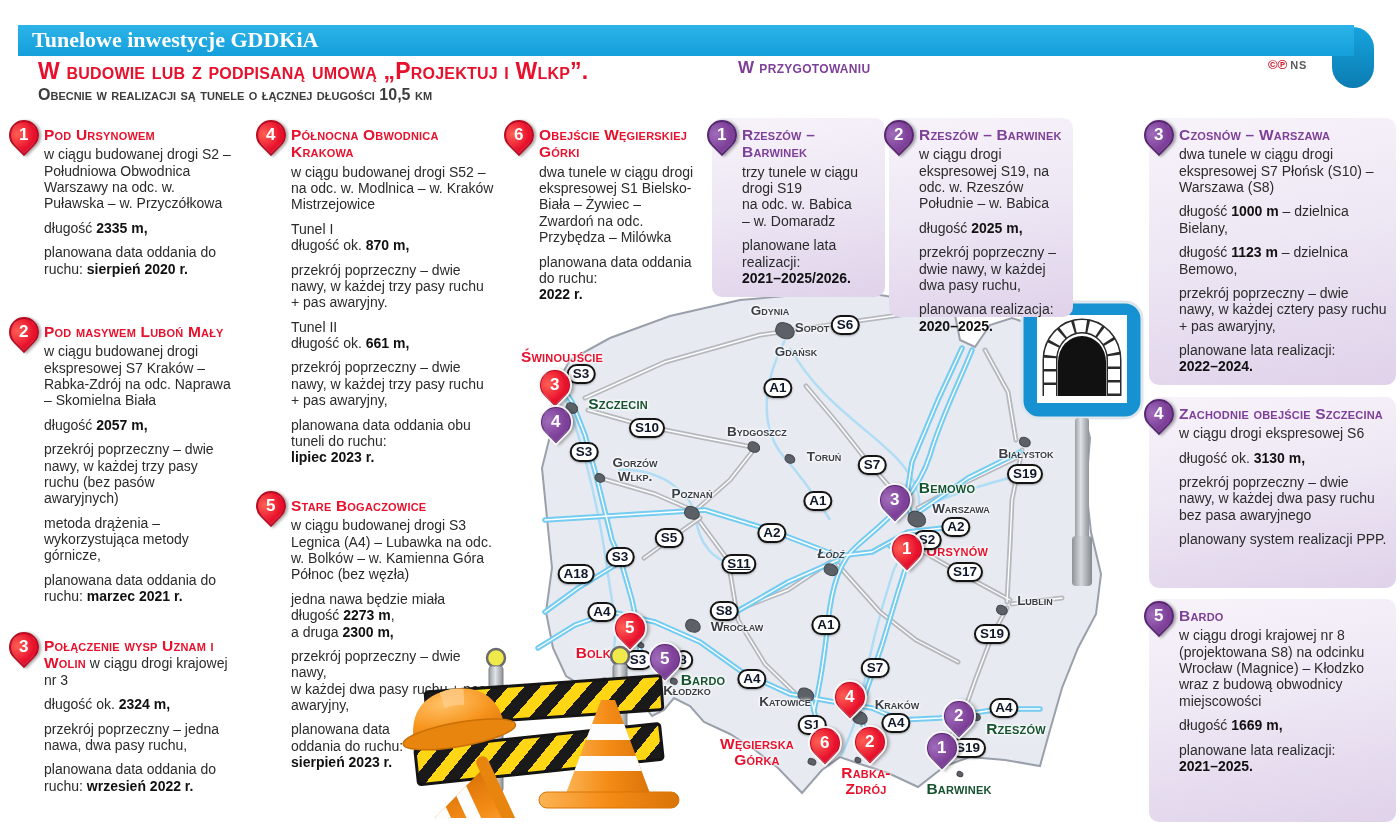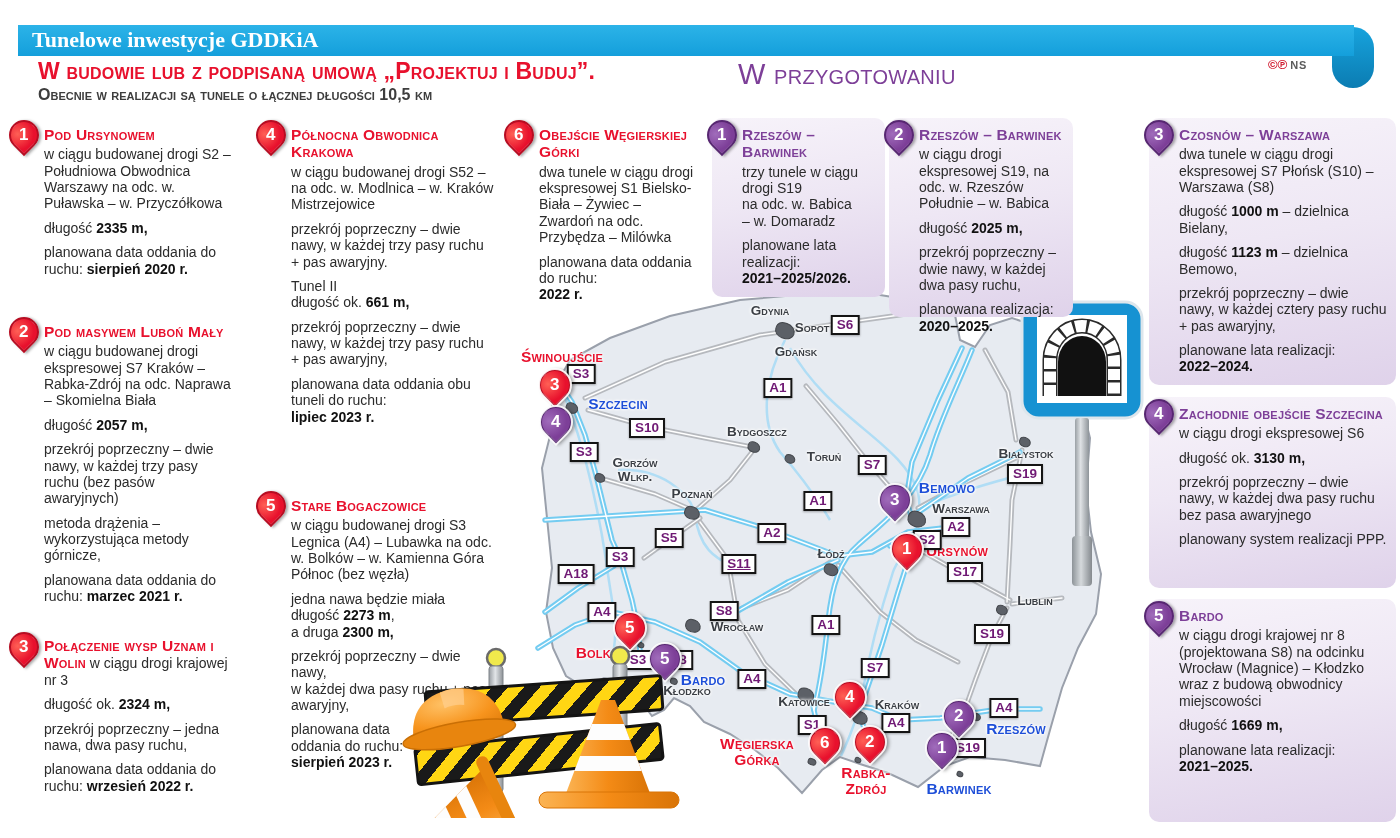--- a/index.html
+++ b/index.html
@@ -11,21 +11,21 @@
     background:linear-gradient(180deg,#2cb3e8,#149fdb); color:#fff;
     font-family:"Liberation Serif", serif; font-weight:bold; font-size:22px;
     line-height:30px; padding-left:14px; z-index:6; }
   .banner-tail { position:absolute; left:1332px; top:27px; width:42px; height:61px;
     background:linear-gradient(180deg,#17a3dd,#0b7cb2);
     border-radius:0 21px 21px 21px; z-index:5; }
   .hdr-red { position:absolute; left:38px; top:58px; font-size:23px; font-weight:bold;
     font-variant:small-caps; color:#e8112d; z-index:6; letter-spacing:.2px; }
   .hdr-sub { position:absolute; left:38px; top:86px; font-size:16px; font-weight:600;
     font-variant:small-caps; color:#3d3d3d; z-index:6; }
-  .hdr-purple { position:absolute; left:738px; top:58px; font-size:29px; font-weight:normal;
+  .hdr-purple { position:absolute; left:738px; top:58px; font-size:17px; font-weight:bold;
     font-variant:small-caps; color:#7d3f98; z-index:6; letter-spacing:.3px; }
   .credits { position:absolute; left:1268px; top:57px; z-index:6; font-size:13px;
     color:#cf1126; font-weight:bold; }
   .credits .ns { color:#5b5b5b; font-size:11px; letter-spacing:1px; margin-left:3px; }
 
   
   .panel { position:absolute; border-radius:10px; padding:7px 8px 6px 30px;
     overflow:hidden; z-index:3; }
   .panel.red { background:linear-gradient(160deg,#fdf6f0 0%,#fcead e0 0%,#fceade 55%,#fadcc9 100%); }
   .panel.purple { background:linear-gradient(170deg,#f7f3fa 0%,#eee7f4 45%,#dfd2ea 100%); }
@@ -67,24 +67,24 @@
   #map-overlays { position:absolute; left:0; top:0; width:1260px; height:838px; z-index:2; pointer-events:none; }
   .city-dot { position:absolute; background:#5c6067; border:1px solid #43464b;
     border-radius:42% 58% 50% 50%; transform:translate(-50%,-50%) rotate(18deg); }
   .city-label { position:absolute; transform:translate(-50%,-50%); font-variant:small-caps;
     font-weight:bold; font-size:13.5px; color:#3a3e44; white-space:pre; text-align:center;
     line-height:1.05; text-shadow:0 0 3px #fff,0 0 3px #fff,0 0 4px #fff; }
   .place-label { position:absolute; transform:translate(-50%,-50%); font-variant:small-caps;
     font-weight:bold; font-size:15.5px; white-space:pre; text-align:center; line-height:1.02;
     text-shadow:0 0 3px #fff,0 0 3px #fff,0 0 4px #fff; letter-spacing:.2px; }
   .place-label.red { color:#e8112d; }
-  .place-label.purple { color:#1d4ed8; }
+  .place-label.purple { color:#14532d; }
   .road-badge { position:absolute; transform:translate(-50%,-50%); background:#fff;
-    border:2.5px solid #141414; border-radius:0; padding:0 4px; font-weight:bold;
-    font-size:13.5px; line-height:16px; color:#701a75; box-shadow:0 1px 2px rgba(0,0,0,.3);
+    border:2.5px solid #141414; border-radius:10px; padding:0 4px; font-weight:bold;
+    font-size:13.5px; line-height:16px; color:#0f172a; box-shadow:0 1px 2px rgba(0,0,0,.3);
     z-index:3; white-space:nowrap; }
 
   
   .outline { fill:#e7ebf1; stroke:#9aa0ab; stroke-width:2; }
   .river { fill:none; stroke:#aadcf5; stroke-width:2.5; opacity:.9; }
   .road-blue-lo { fill:none; stroke:#74ccf1; stroke-width:5.5; stroke-linecap:round; stroke-linejoin:round; }
   .road-gray-lo { fill:none; stroke:#b6b9be; stroke-width:5; stroke-linecap:round; stroke-linejoin:round; }
   .road-core { fill:none; stroke:#ffffff; stroke-width:1.4; stroke-linecap:round; stroke-linejoin:round; }
 
   
@@ -102,21 +102,21 @@
 
 <div id="canvas">
 
   <div class="banner-tail"></div>
   <header class="banner">
     <span>Tunelowe inwestycje GDDKiA</span>
   </header>
   <div class="credits">
     <span>©℗</span><span class="ns">NS</span>
   </div>
-  <h1 class="hdr-red">W budowie lub z podpisaną umową „Projektuj i Buduj”.</h1>
+  <h1 class="hdr-red">W budowie lub z podpisaną umową „Projektuj i Wlkp”.</h1>
   <div class="hdr-sub">Obecnie w realizacji są tunele o łącznej długości 10,5 km</div>
   <h2 class="hdr-purple">W przygotowaniu</h2>
 
   <svg id="map-svg" width="1400" height="838" viewBox="0 0 1400 838">
     <defs>
       <path id="rb1" d="M972,350 C958,385 940,420 930,455 C916,500 880,525 858,545 C840,560 832,585 828,622 C824,660 820,685 814,710"></path>
       <path id="rb2" d="M545,520 L640,514 705,510 770,530 838,556 872,552 908,532 952,527"></path>
       <path id="rb3" d="M538,648 L575,625 612,612 655,622 700,642 742,672 790,694 840,703 872,708 900,720 940,718 1000,709 1040,709"></path>
       <path id="rb4" d="M556,378 L572,402 585,435 596,475 612,540 620,558 632,600 638,628 641,662"></path>
       <path id="rb5" d="M962,348 L938,400 912,462 906,500 912,518"></path>
@@ -222,33 +222,33 @@
       <div class="city-label" style="left: 796px; top: 352px;">Gdańsk</div>
       <div class="city-dot" style="left: 754px; top: 447px; width: 13px; height: 10.66px;"></div>
       <div class="city-label" style="left: 757px; top: 432px;">Bydgoszcz</div>
       <div class="city-dot" style="left: 790px; top: 459px; width: 11px; height: 9.02px;"></div>
       <div class="city-label" style="left: 824px; top: 457px;">Toruń</div>
       <div class="city-dot" style="left: 600px; top: 478px; width: 11px; height: 9.02px;"></div>
       <div class="city-label" style="left: 635px; top: 470px;">Gorzów<br>Wlkp.</div>
       <div class="city-dot" style="left: 692px; top: 513px; width: 16px; height: 13.12px;"></div>
       <div class="city-label" style="left: 692px; top: 494px;">Poznań</div>
       <div class="city-dot" style="left: 831px; top: 570px; width: 15px; height: 12.3px;"></div>
-      <div class="city-label" style="left: 831px; top: 554px;">Łódź</div>
+      <div class="city-label" style="left: 831px; top: 554px; font-style: italic;">Łódź</div>
       <div class="city-dot" style="left: 917px; top: 519px; width: 19px; height: 15.58px;"></div>
       <div class="city-label" style="left: 961px; top: 509px;">Warszawa</div>
       <div class="city-dot" style="left: 1025px; top: 442px; width: 12px; height: 9.84px;"></div>
       <div class="city-label" style="left: 1026px; top: 454px;">Białystok</div>
       <div class="city-dot" style="left: 1002px; top: 610px; width: 12px; height: 9.84px;"></div>
       <div class="city-label" style="left: 1035px; top: 601px;">Lublin</div>
       <div class="city-dot" style="left: 693px; top: 626px; width: 16px; height: 13.12px;"></div>
       <div class="city-label" style="left: 737px; top: 627px;">Wrocław</div>
       <div class="city-dot" style="left: 674px; top: 681px; width: 8px; height: 6.56px;"></div>
       <div class="city-label" style="left: 687px; top: 691px;">Kłodzko</div>
       <div class="city-dot" style="left: 806px; top: 695px; width: 17px; height: 13.94px;"></div>
-      <div class="city-label" style="left: 804px; top: 702px;">Katowice</div>
+      <div class="city-label" style="left: 785px; top: 702px;">Katowice</div>
       <div class="city-dot" style="left: 860px; top: 718px; width: 16px; height: 13.12px;"></div>
       <div class="city-label" style="left: 897px; top: 705px;">Kraków</div>
       <div class="place-label red" style="left: 562px; top: 357px;">Świnoujście</div>
       <div class="city-dot" style="left: 572px; top: 408px; width: 13px; height: 10.66px;"></div>
       <div class="place-label purple" style="left: 618px; top: 404px;">Szczecin</div>
       <div class="place-label purple" style="left: 947px; top: 488px;">Bemowo</div>
       <div class="place-label red" style="left: 957px; top: 551px;">Ursynów</div>
       <div class="city-dot" style="left: 641px; top: 645px; width: 7px; height: 5.74px;"></div>
       <div class="place-label red" style="left: 603px; top: 653px;">Bolków</div>
       <div class="city-dot" style="left: 673px; top: 666px; width: 7px; height: 5.74px;"></div>
@@ -364,20 +364,21 @@
       <p class="panel-par">długość ok. <b>2324 m,</b></p>
       <p class="panel-par">przekrój poprzeczny – jedna nawa, dwa pasy ruchu,</p>
       <p class="panel-par">planowana data oddania do ruchu: <b>wrzesień 2022 r.</b></p>
     </section>
   <section class="panel red pos-r4">
       <div class="pin panel-pin red">
         <span>4</span>
       </div>
       <h3 class="panel-title">Północna Obwodnica Krakowa</h3>
       <p class="panel-par">w ciągu budowanej drogi S52 – na odc. w. Modlnica – w. Kraków Mistrzejowice</p>
+      <p class="panel-par">Tunel I<br>długość ok. <b>870 m,</b></p>
       <p class="panel-par">przekrój poprzeczny – dwie nawy, w każdej trzy pasy ruchu + pas awaryjny.</p>
       <p class="panel-par">Tunel II<br>długość ok. <b>661 m,</b></p>
       <p class="panel-par">przekrój poprzeczny – dwie nawy, w każdej trzy pasy ruchu + pas awaryjny,</p>
       <p class="panel-par">planowana data oddania obu tuneli do ruchu:<br><b>lipiec 2023 r.</b></p>
     </section>
   <section class="panel red pos-r5">
       <div class="pin panel-pin red">
         <span>5</span>
       </div>
       <h3 class="panel-title">Stare Bogaczowice</h3>

